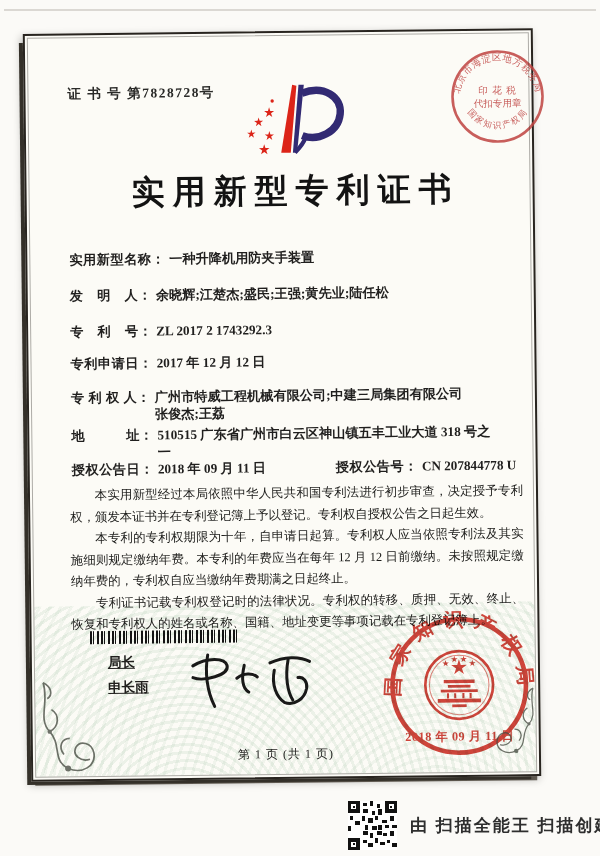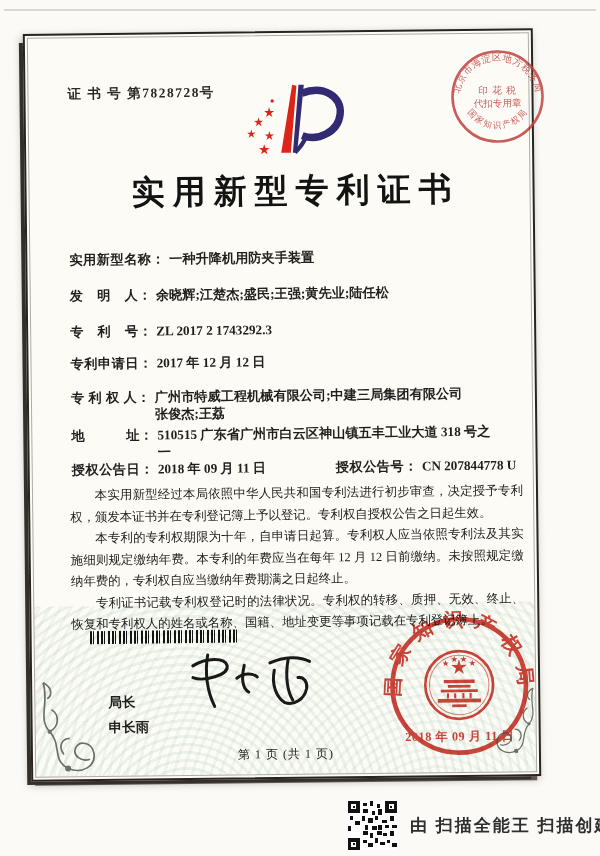--- a/index.html
+++ b/index.html
@@ -40,21 +40,21 @@
   .grant-pair2{position:absolute;left:264px;top:0;display:flex;}
   .grant-pair2 .flabel{margin-right:4px;}
   
   .paras{position:absolute;top:450px;left:40px;right:13px;font-size:12.4px;line-height:1.74;color:#1c1c1a;text-align:justify;font-weight:500;}
   .paras p{margin:0;text-indent:2em;}
   
   .barcode{
     position:absolute;left:58px;top:596px;width:150px;height:13px;
     background:repeating-linear-gradient(90deg,#141414 0 2px,transparent 2px 3px,#141414 3px 4px,transparent 4px 7px,#141414 7px 9px,transparent 9px 11px);
   }
-  .signer{position:absolute;left:76px;top:656px;font-size:13.5px;font-weight:700;line-height:1.85;color:#21201e;}
+  .signer{position:absolute;left:76px;top:616px;font-size:13.5px;font-weight:700;line-height:1.85;color:#21201e;text-decoration:underline;}
   .signature{position:absolute;left:148px;top:614px;width:150px;height:70px;}
   .seal-main{position:absolute;left:350px;top:580px;width:154px;height:154px;opacity:.9;mix-blend-mode:multiply;}
   .page-footer{position:absolute;bottom:14px;left:0;right:0;text-align:center;font-size:12px;letter-spacing:1px;color:#242422;}
   .corner{position:absolute;opacity:.78;}
   .corner-left{left:1px;bottom:3px;width:88px;height:100px;}
   .corner-right{right:-2px;bottom:1px;width:64px;height:106px;transform:scaleX(-1);}
   
   .scan-mark{position:absolute;left:348px;top:801px;display:flex;align-items:center;gap:13px;}
   .qr{width:49px;height:49px;}
   .scan-text{font-size:17px;font-weight:700;color:#2e2e2e;letter-spacing:2px;font-family:"Liberation Sans","DejaVu Sans",sans-serif;white-space:nowrap;}

